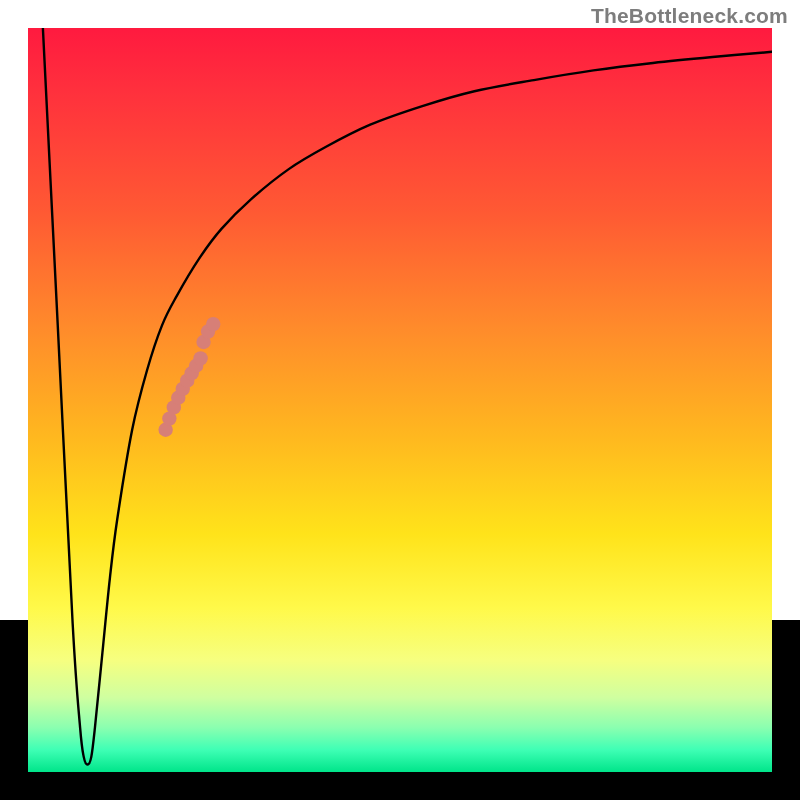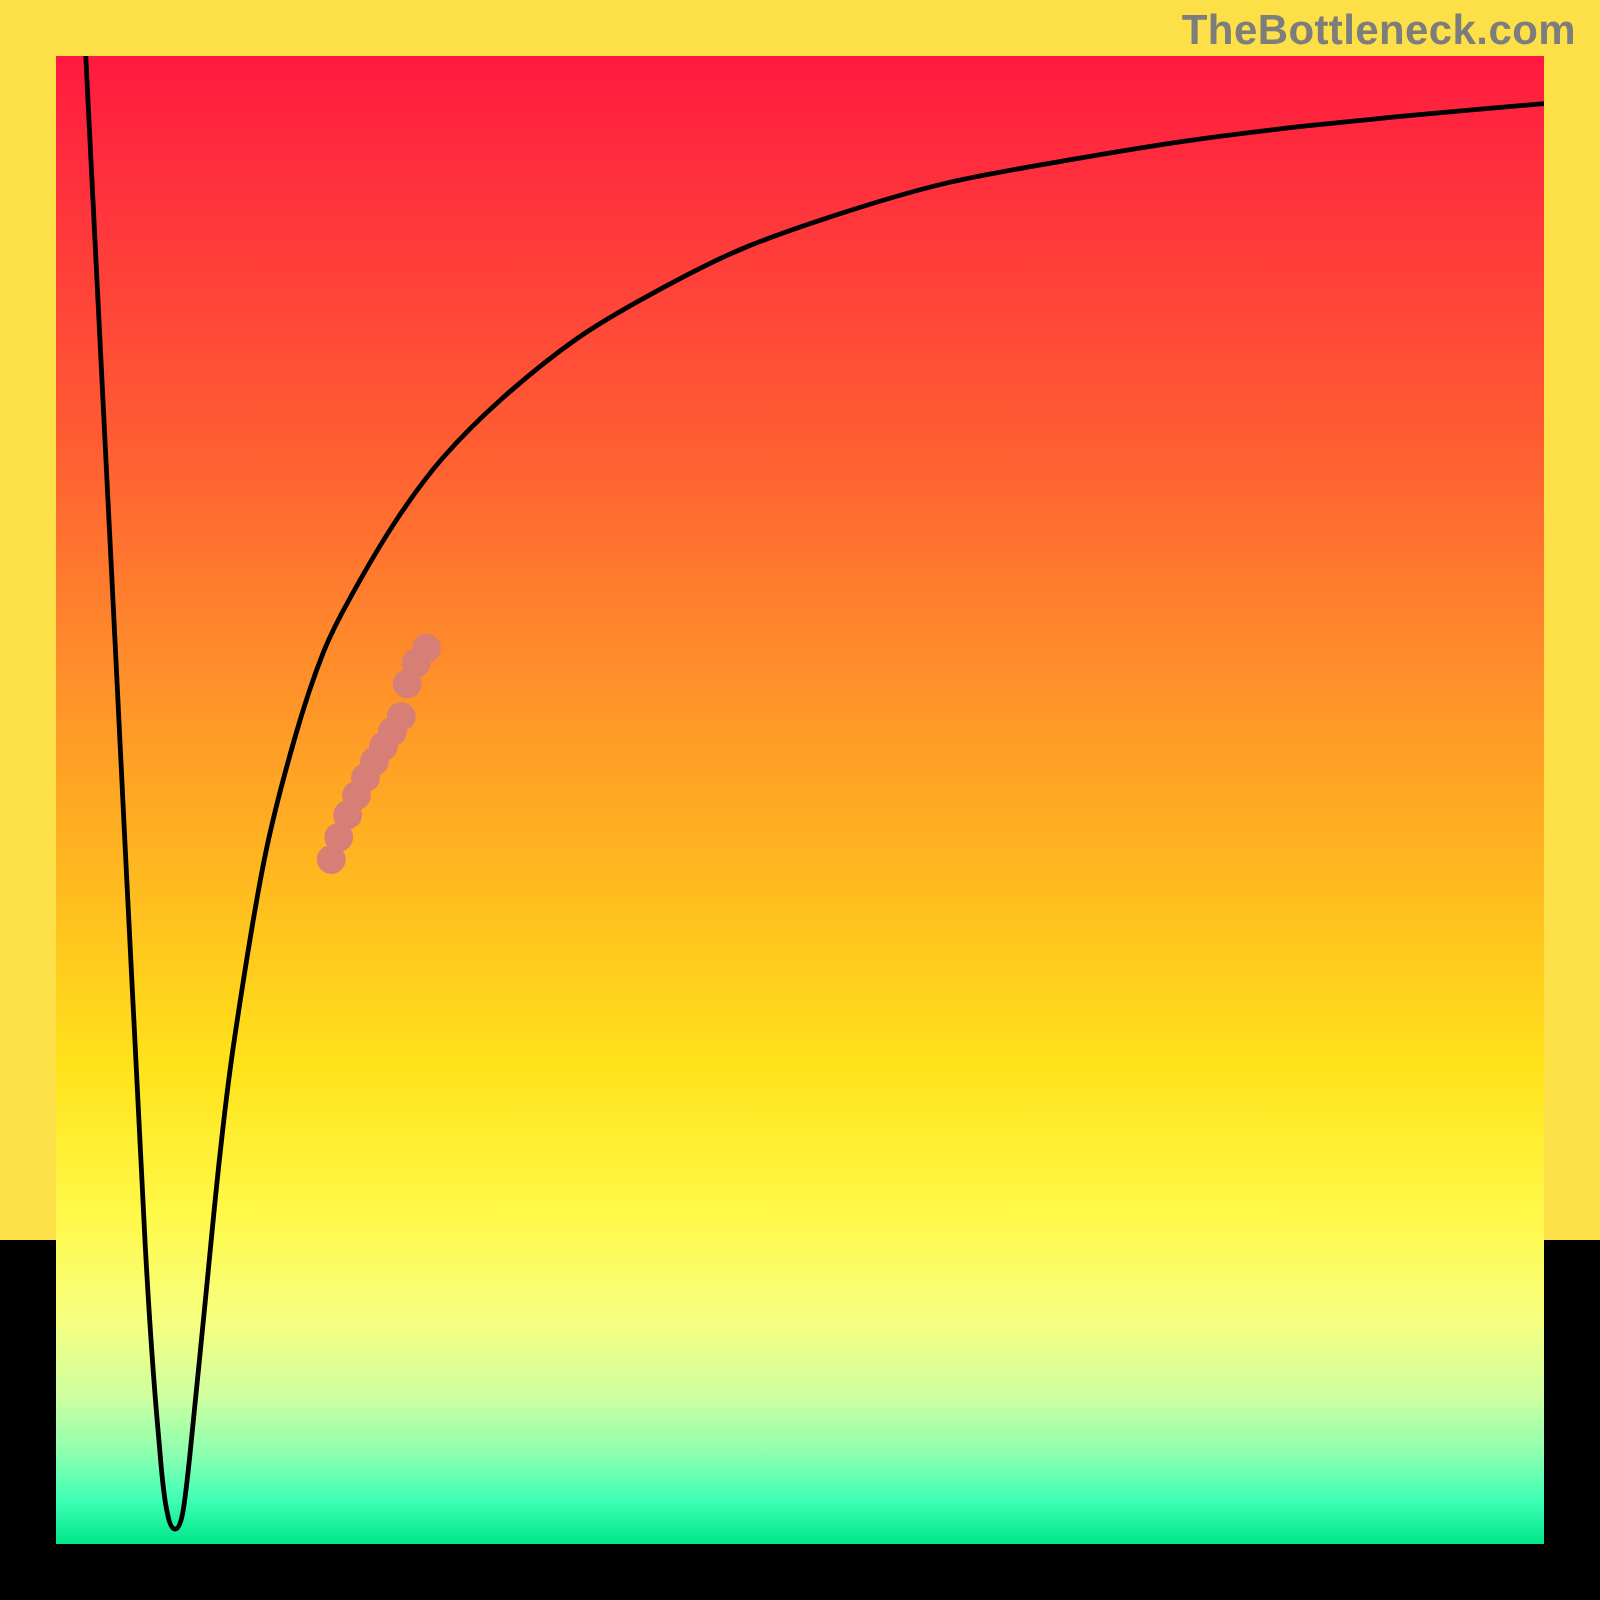--- a/index.html
+++ b/index.html
@@ -8,21 +8,21 @@
     width: 800px;
     height: 800px;
     background: #000;
     overflow: hidden;
     font-family: Arial, Helvetica, sans-serif;
   }
   .stage {
     position: relative;
     width: 800px;
     height: 620px;
-    background: #fde047;
+    background: #ffffff;
   }
   .watermark {
     position: absolute;
     top: 4px;
     right: 12px;
     color: #7d7d7d;
     font-size: 21px;
     font-weight: 600;
     letter-spacing: 0.2px;
     user-select: none;

